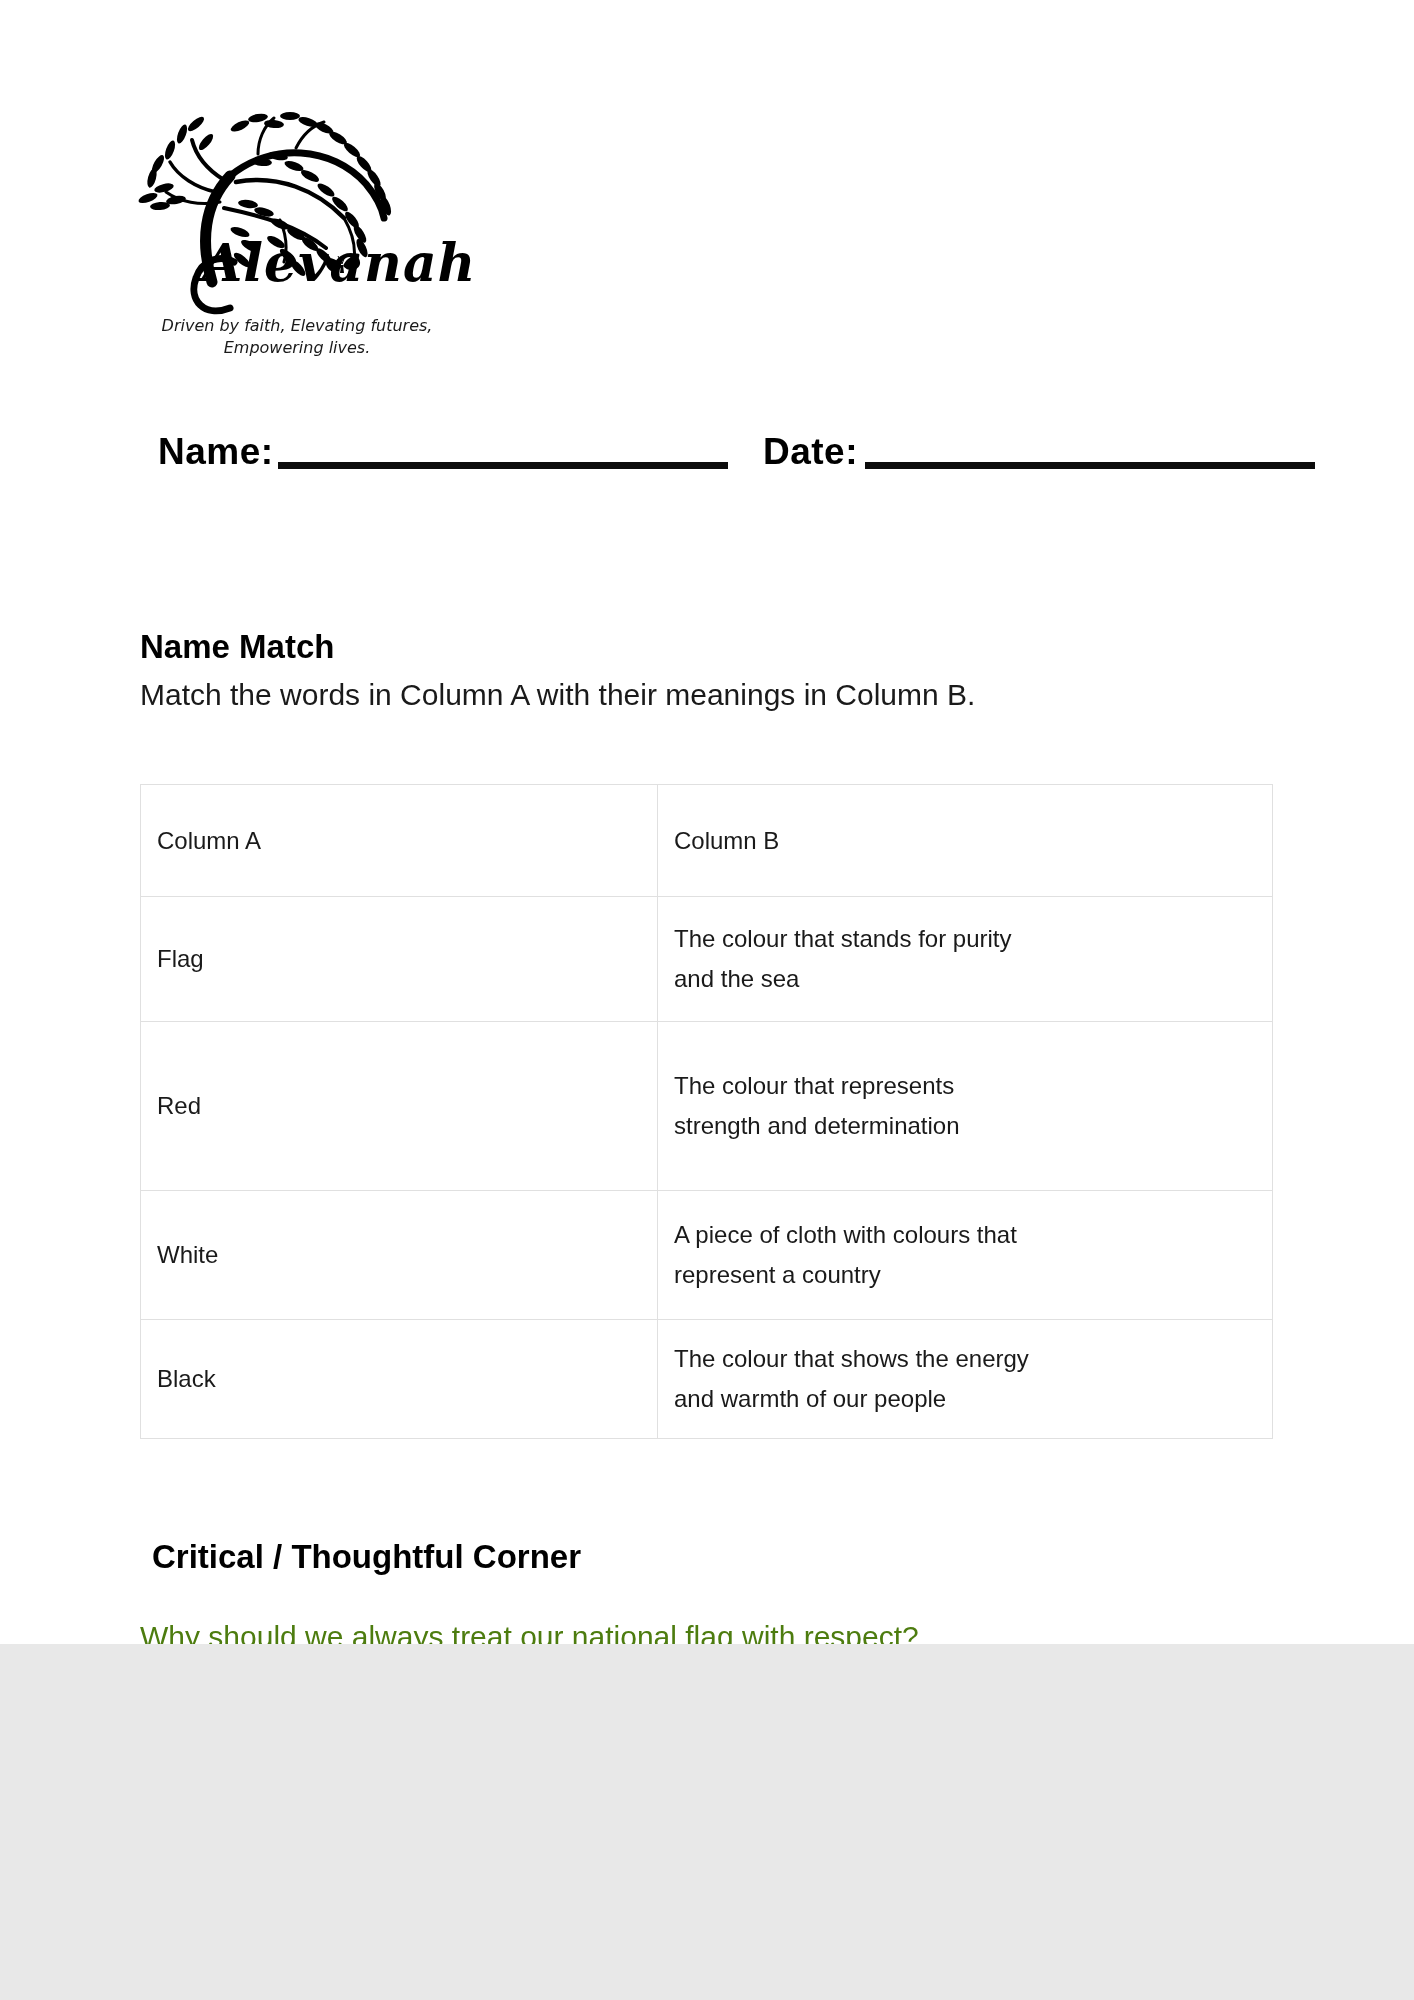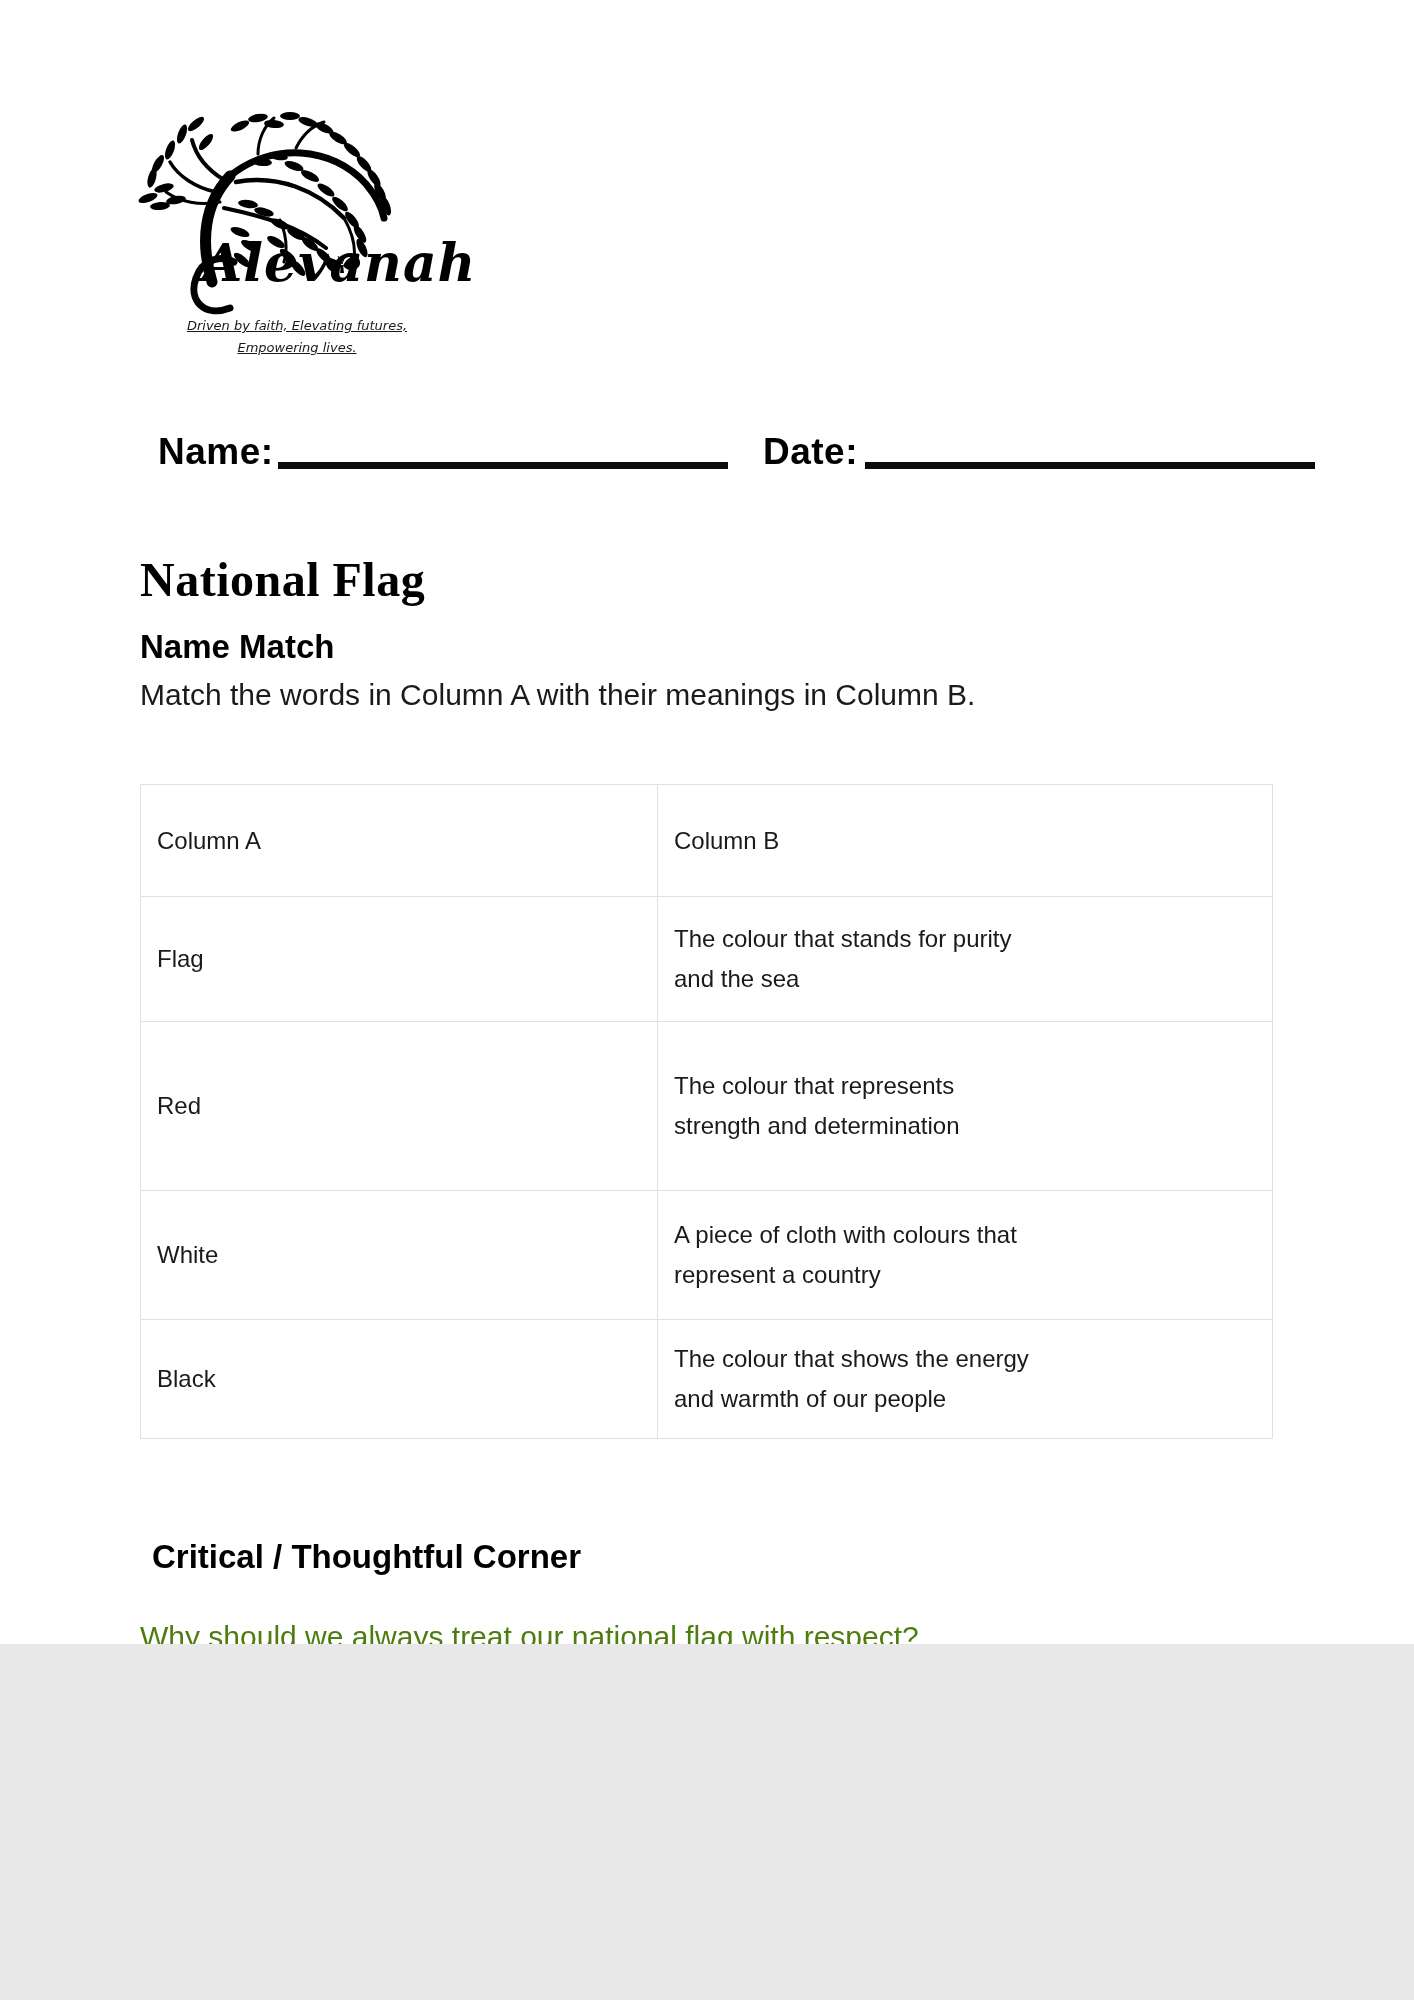--- a/index.html
+++ b/index.html
@@ -13,24 +13,23 @@
   
   .logo { position:absolute; left:112px; top:112px; width:340px; height:255px; }
   .logo svg { position:absolute; left:0; top:0; }
   .brand {
     position:absolute; left:90px; top:122px;
     font-family:"DejaVu Serif", serif; font-style:italic; font-weight:600;
     font-size:52px; line-height:1.1; color:#000; letter-spacing:1px;
   }
   .tagline {
     position:absolute; left:40px; top:203px; width:290px;
-    text-align:center; font-style:italic; font-size:13px; line-height:22px;
+    text-align:center; font-style:italic; font-size:16px; line-height:22px;
     color:#1a1a1a; white-space:pre-line;
     font-family:"DejaVu Sans", sans-serif;
-    text-decoration:underline;
   }
 
   
   .field-label {
     position:absolute; top:431px; font-size:37px; font-weight:bold; color:#000;
     letter-spacing:0.5px;
   }
   .name-label { left:158px; }
   .date-label { left:763px; }
   .blank-line { position:absolute; top:462px; height:7px; background:#0c0c0c; }
@@ -165,21 +164,20 @@
     <div class="brand">Alevanah</div>
     <div class="tagline">Driven by faith, Elevating futures,
 Empowering lives.</div>
   </div>
 
   <div class="field-label name-label">Name:</div>
   <div class="blank-line name-line"></div>
   <div class="field-label date-label">Date:</div>
   <div class="blank-line date-line"></div>
 
-  <div class="doc-title">National Flag</div>
   <div class="activity-heading">Name Match</div>
   <div class="instruction">Match the words in Column A with their meanings in Column B.</div>
 
   <table class="match">
     <colgroup>
         <col class="cA">
         <col>
       </colgroup>
     <tbody>
         <tr class="hdr">

